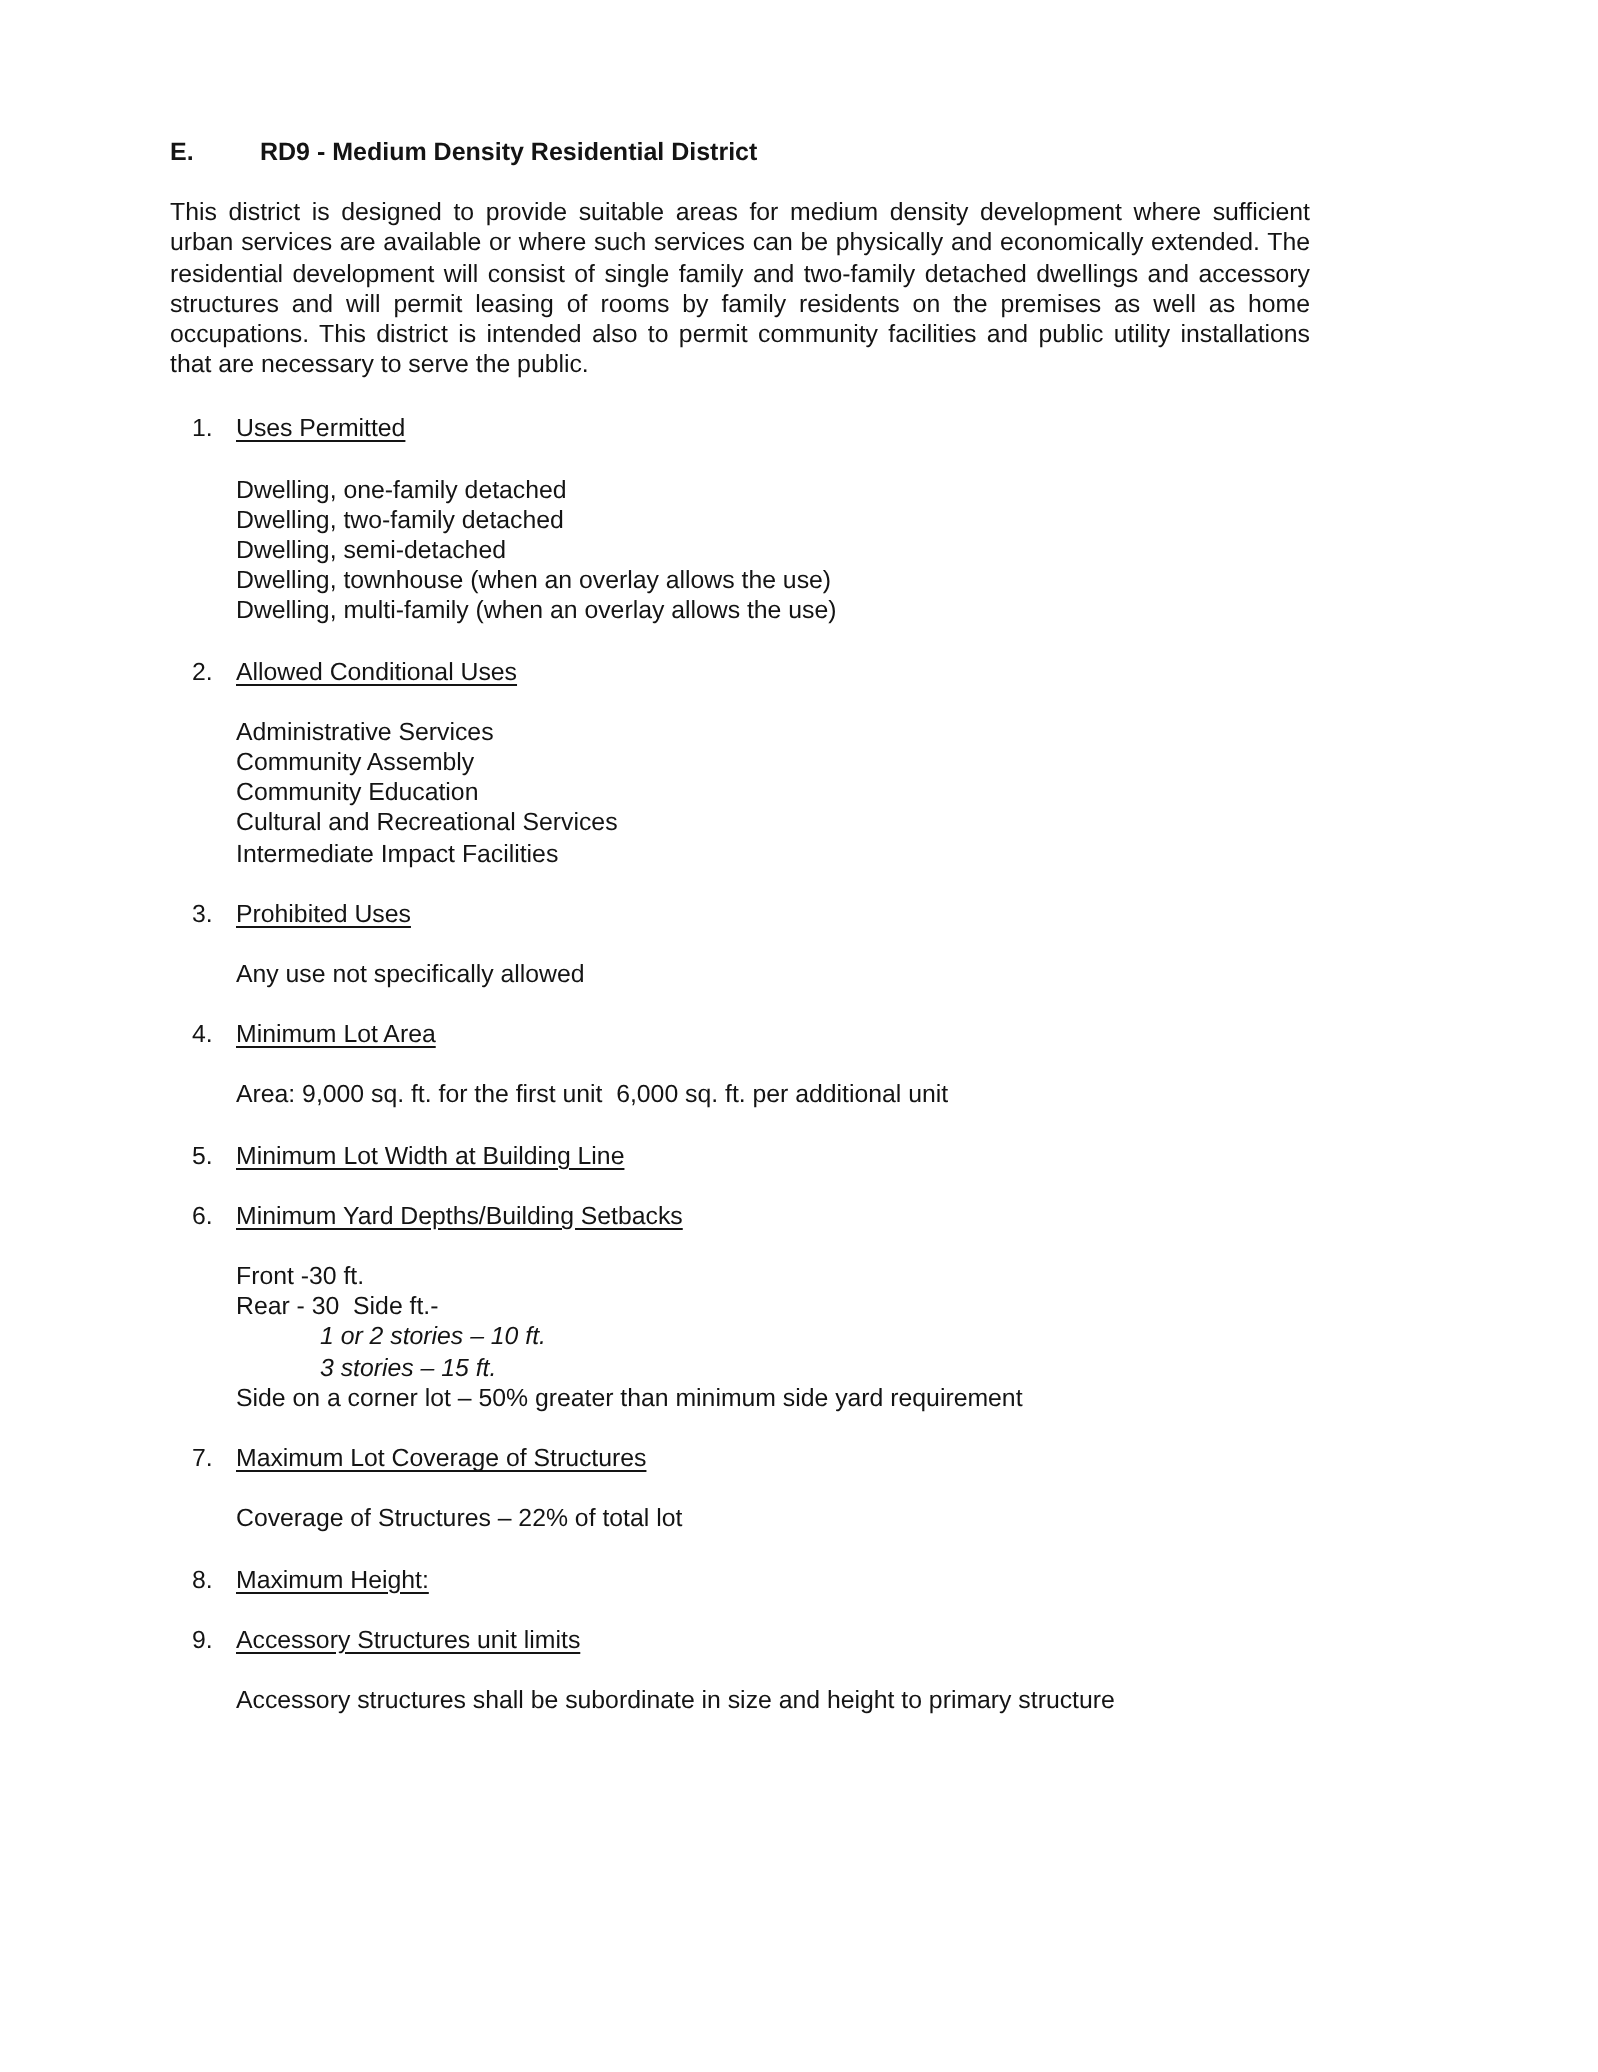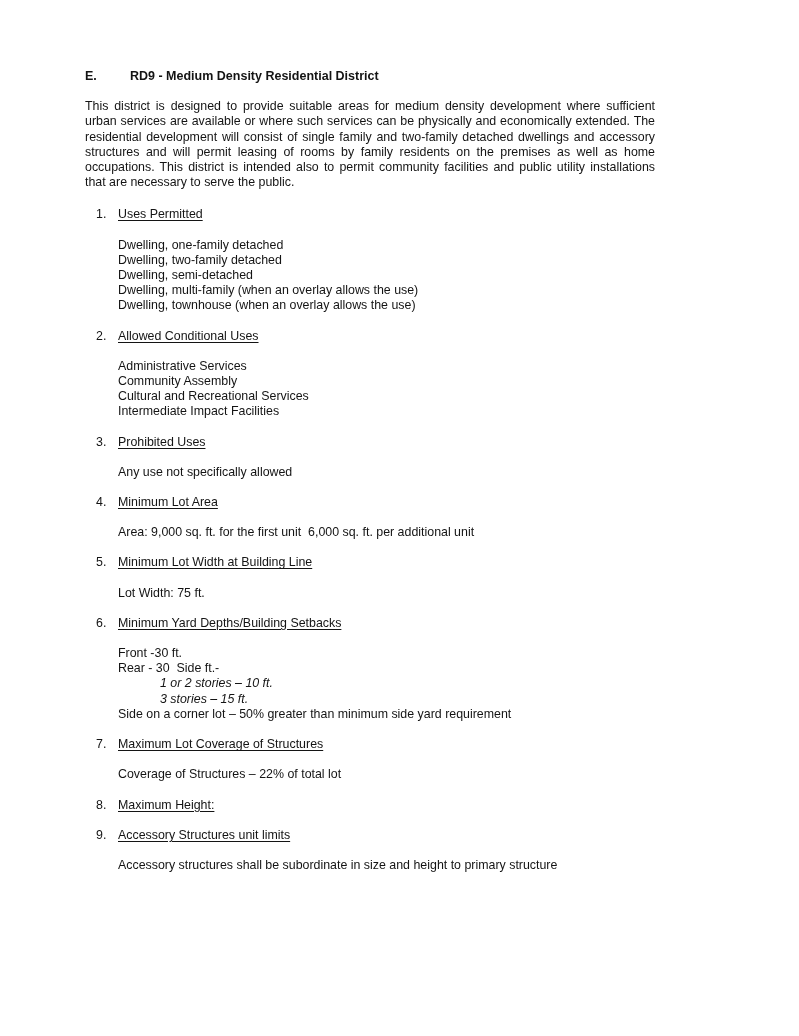--- a/index.html
+++ b/index.html
@@ -86,32 +86,33 @@
     <div class="sections" id="sections-container">
         <div class="section">
           <div class="section-head">
             <span class="section-num">1.</span>
             <span class="section-title">Uses Permitted</span>
           </div>
           <div class="section-body">
             <div class="section-line">Dwelling, one-family detached</div>
             <div class="section-line">Dwelling, two-family detached</div>
             <div class="section-line">Dwelling, semi-detached</div>
+            <div class="section-line">Dwelling, townhouse (when an overlay allows the use)</div>
             <div class="section-line">Dwelling, multi-family (when an overlay allows the use)</div>
-            <div class="section-line">Dwelling, townhouse (when an overlay allows the use)</div>
           </div>
         </div>
         <div class="section">
           <div class="section-head">
             <span class="section-num">2.</span>
             <span class="section-title">Allowed Conditional Uses</span>
           </div>
           <div class="section-body">
             <div class="section-line">Administrative Services</div>
             <div class="section-line">Community Assembly</div>
+            <div class="section-line">Community Education</div>
             <div class="section-line">Cultural and Recreational Services</div>
             <div class="section-line">Intermediate Impact Facilities</div>
           </div>
         </div>
         <div class="section">
           <div class="section-head">
             <span class="section-num">3.</span>
             <span class="section-title">Prohibited Uses</span>
           </div>
           <div class="section-body">
@@ -124,23 +125,20 @@
             <span class="section-title">Minimum Lot Area</span>
           </div>
           <div class="section-body">
             <div class="section-line">Area: 9,000 sq. ft. for the first unit  6,000 sq. ft. per additional unit</div>
           </div>
         </div>
         <div class="section">
           <div class="section-head">
             <span class="section-num">5.</span>
             <span class="section-title">Minimum Lot Width at Building Line</span>
-          </div>
-          <div class="section-body">
-            <div class="section-line">Lot Width: 75 ft.</div>
           </div>
         </div>
         <div class="section">
           <div class="section-head">
             <span class="section-num">6.</span>
             <span class="section-title">Minimum Yard Depths/Building Setbacks</span>
           </div>
           <div class="section-body">
             <div class="section-line">Front -30 ft.</div>
             <div class="section-line">Rear - 30  Side ft.-</div>

